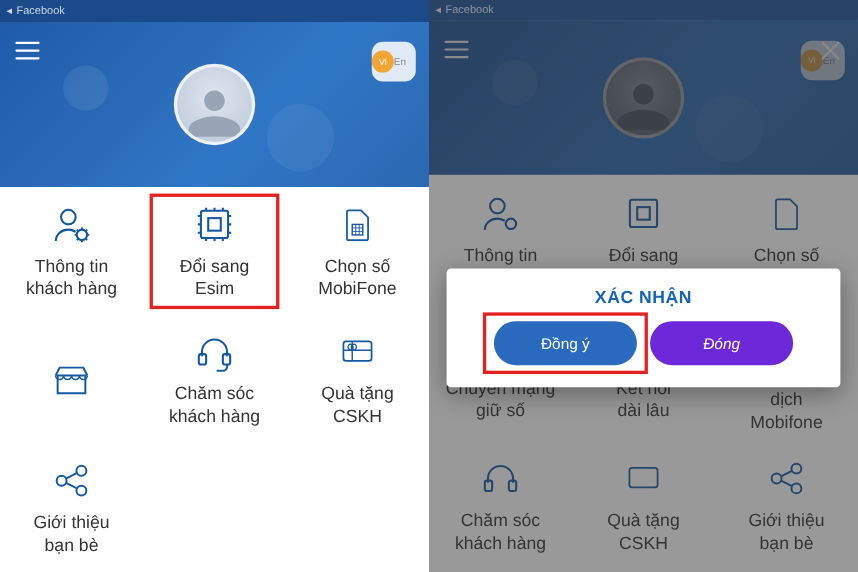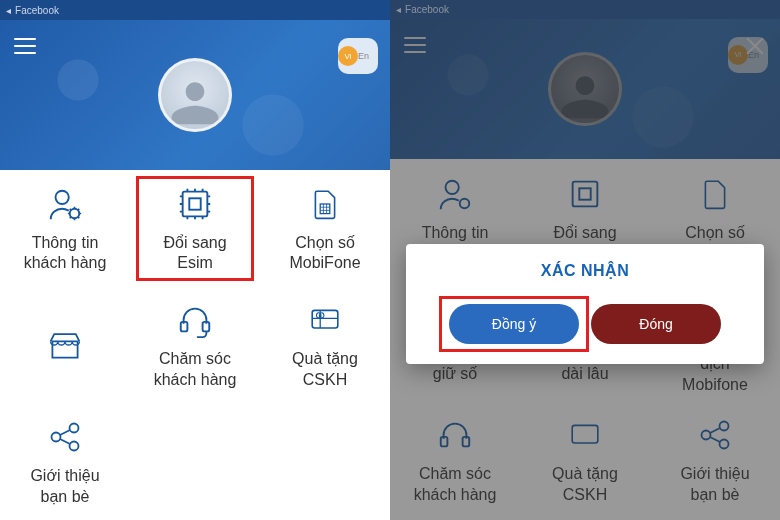--- a/index.html
+++ b/index.html
@@ -173,21 +173,21 @@
     padding: 18px 16px 20px;
     display: flex;
     flex-direction: column;
     align-items: center;
   }
   .dialog-title {
     color: #1564b8;
     font-size: 16px;
     font-weight: 600;
     letter-spacing: 0.5px;
-    margin-bottom: 24px;
+    margin-bottom: 12px;
   }
   .dialog-body {
     color: #6e6e6e;
     font-size: 12px;
     text-align: center;
     line-height: 1.5;
     margin-bottom: 16px;
     padding: 0 6px;
   }
   .dialog-buttons {
@@ -202,21 +202,21 @@
     border-radius: 20px;
     border: none;
     color: #fff;
     font-size: 14px;
     cursor: pointer;
     display: flex;
     align-items: center;
     justify-content: center;
   }
   .btn-primary { background: #2a6abf; }
-  .btn-secondary { background: #7f1d1d; }
+  .btn-secondary { background: #6d28d9; font-style: italic; }
   .phone.right .avatar {
     background: radial-gradient(circle at 50% 40%, #8e98a4 0,#6b7684 60%, #5b6672 100%);
     border-color: rgba(255,255,255,0.4);
   }
   .phone.right .header {
     filter: brightness(0.78);
   }
   .phone.right .grid { filter: brightness(0.9); }
 </style>
 </head>

